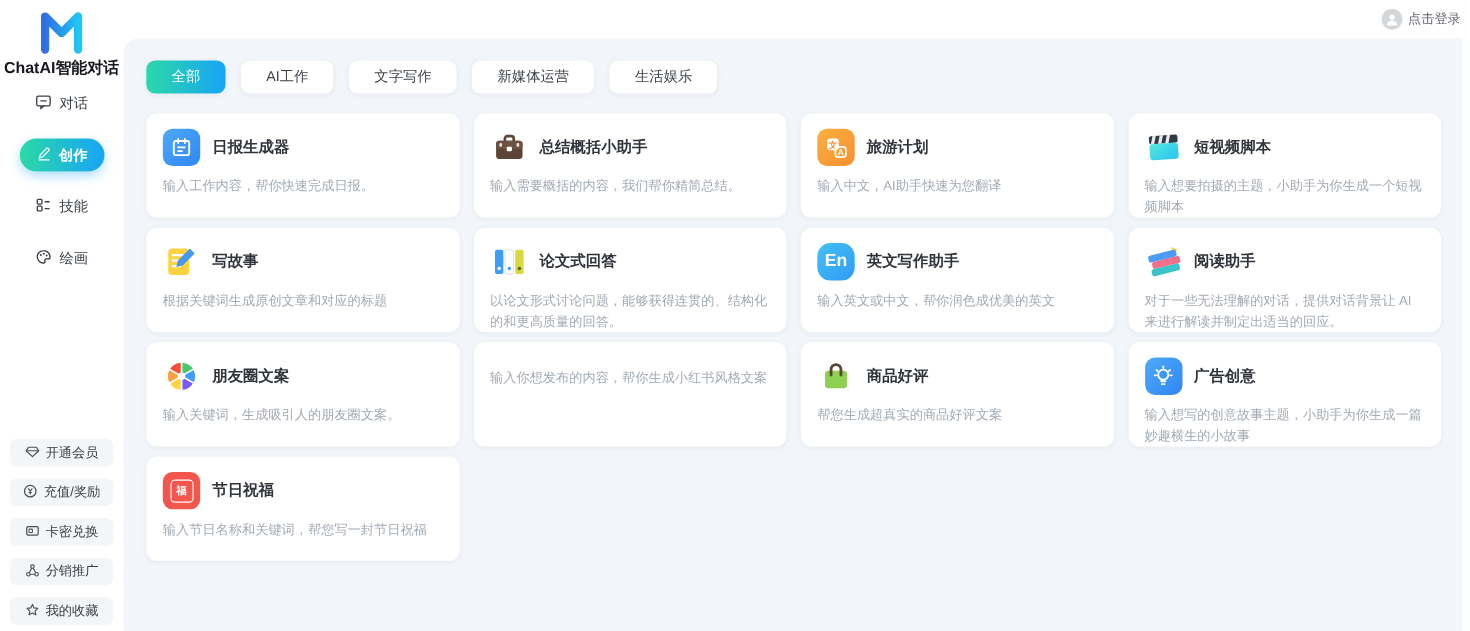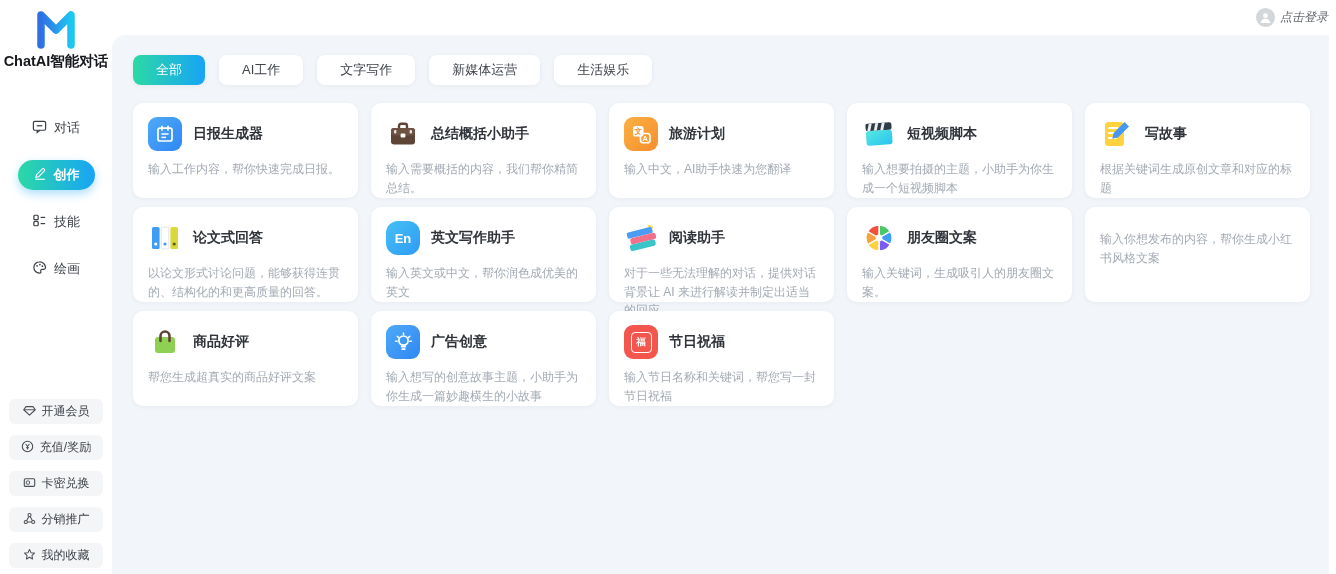--- a/index.html
+++ b/index.html
@@ -7,54 +7,54 @@
     width:1336px;height:574px;position:relative;overflow:hidden;
     background:#ffffff;
     font-family:"Liberation Sans","DejaVu Sans",sans-serif;
     -webkit-font-smoothing:antialiased;
   }
   
   .sidebar{position:absolute;left:0;top:0;width:112px;height:574px;background:#fff;z-index:3;
     display:flex;flex-direction:column;align-items:center;}
   .logo{margin-top:5px;height:44px;display:flex;align-items:flex-end;}
   .brand{font-size:14.5px;font-weight:bold;color:#16181d;margin-top:3px;white-space:nowrap;letter-spacing:0;}
-  .nav{margin-top:42px;display:flex;flex-direction:column;align-items:center;gap:17px;}
+  .nav{margin-top:8px;display:flex;flex-direction:column;align-items:center;gap:17px;}
   .nav-item{display:flex;align-items:center;gap:7px;font-size:13px;color:#3a3f46;height:30px;
     padding:0 15px;border-radius:16px;cursor:pointer;}
   .nav-item svg{flex-shrink:0;}
   .nav-item.active{background:linear-gradient(90deg,#2bd9a5,#18a4f6);color:#fff;
     box-shadow:0 4px 10px rgba(24,164,246,.35);font-weight:bold;}
   .side-footer{position:absolute;left:0;bottom:6px;width:112px;display:flex;flex-direction:column;align-items:center;gap:11px;}
   .pill{width:94px;height:25px;background:#f4f5f7;border-radius:6px;display:flex;align-items:center;
     justify-content:center;gap:6px;font-size:12px;color:#3a3f46;cursor:pointer;}
   .pill svg{flex-shrink:0;}
   
   .topbar{position:absolute;left:112px;right:0;top:0;height:35px;background:#fff;z-index:1;}
-  .login{position:absolute;right:8px;top:8px;display:flex;align-items:center;gap:5px;cursor:pointer;font-style:italic;}
+  .login{position:absolute;right:8px;top:8px;display:flex;align-items:center;gap:5px;cursor:pointer;}
   .avatar{width:19px;height:19px;border-radius:50%;background:#d4d7da;display:flex;align-items:center;justify-content:center;}
   .login-label{font-size:12px;color:#62666c;}
   
   .main{position:absolute;left:112px;top:35px;right:0;bottom:0;background:#f2f5f9;
     border-top-left-radius:14px;padding:20px 26px 20px 21px;box-sizing:border-box;z-index:2;}
   .scroll-strip{position:absolute;right:0;top:35px;width:7px;bottom:0;background:#fff;z-index:4;}
   .tabs{display:flex;gap:14px;}
   .tab{height:30px;padding:0 23px;background:#fff;border-radius:8px;display:flex;align-items:center;
     font-size:13px;color:#3e434a;box-shadow:0 1px 5px rgba(30,50,80,.06);cursor:pointer;}
   .tab.active{background:linear-gradient(90deg,#2bd9a5,#18a4f6);color:#fff;}
-  .grid{margin-top:18px;display:grid;grid-template-columns:repeat(5,1fr);gap:9px 13px;}
+  .grid{margin-top:18px;display:grid;grid-template-columns:repeat(4,1fr);gap:9px 13px;}
   .card{background:#fff;border-radius:10px;padding:14px 15px;height:95px;box-sizing:border-box;
     box-shadow:0 1px 5px rgba(30,50,80,.05);cursor:pointer;}
   .card-head{display:flex;align-items:center;gap:11px;}
   .icon-box{width:34px;height:34px;border-radius:9px;display:flex;align-items:center;justify-content:center;flex-shrink:0;}
   .ib-blue{background:linear-gradient(135deg,#4fa9f8,#2f87f3);}
   .ib-orange{background:linear-gradient(135deg,#fbb042,#f78f2e);}
   .ib-en{background:linear-gradient(135deg,#45c0f5,#2f9bf4);border-radius:12px;}
   .ib-xhs{background:#ff2442;border-radius:50%;}
   .ib-festival{background:#f2564d;}
-  .en-text{color:#fff;font-weight:bold;font-size:13px;}
+  .en-text{color:#fff;font-weight:bold;font-size:16px;}
   .xhs-text{color:#fff;font-weight:bold;font-size:8px;letter-spacing:0;}
   .fu-frame{width:19px;height:19px;border:1.8px solid #fff;border-radius:4px;display:flex;align-items:center;justify-content:center;}
   .fu-text{color:#fff;font-size:9.5px;font-weight:bold;}
   .card-title{font-size:14px;font-weight:bold;color:#30343a;white-space:nowrap;}
   .card-desc{margin-top:9px;font-size:12px;color:#a3aab3;line-height:1.55;}
 </style>
 </head>
 <body>
 
 <div class="sidebar">

